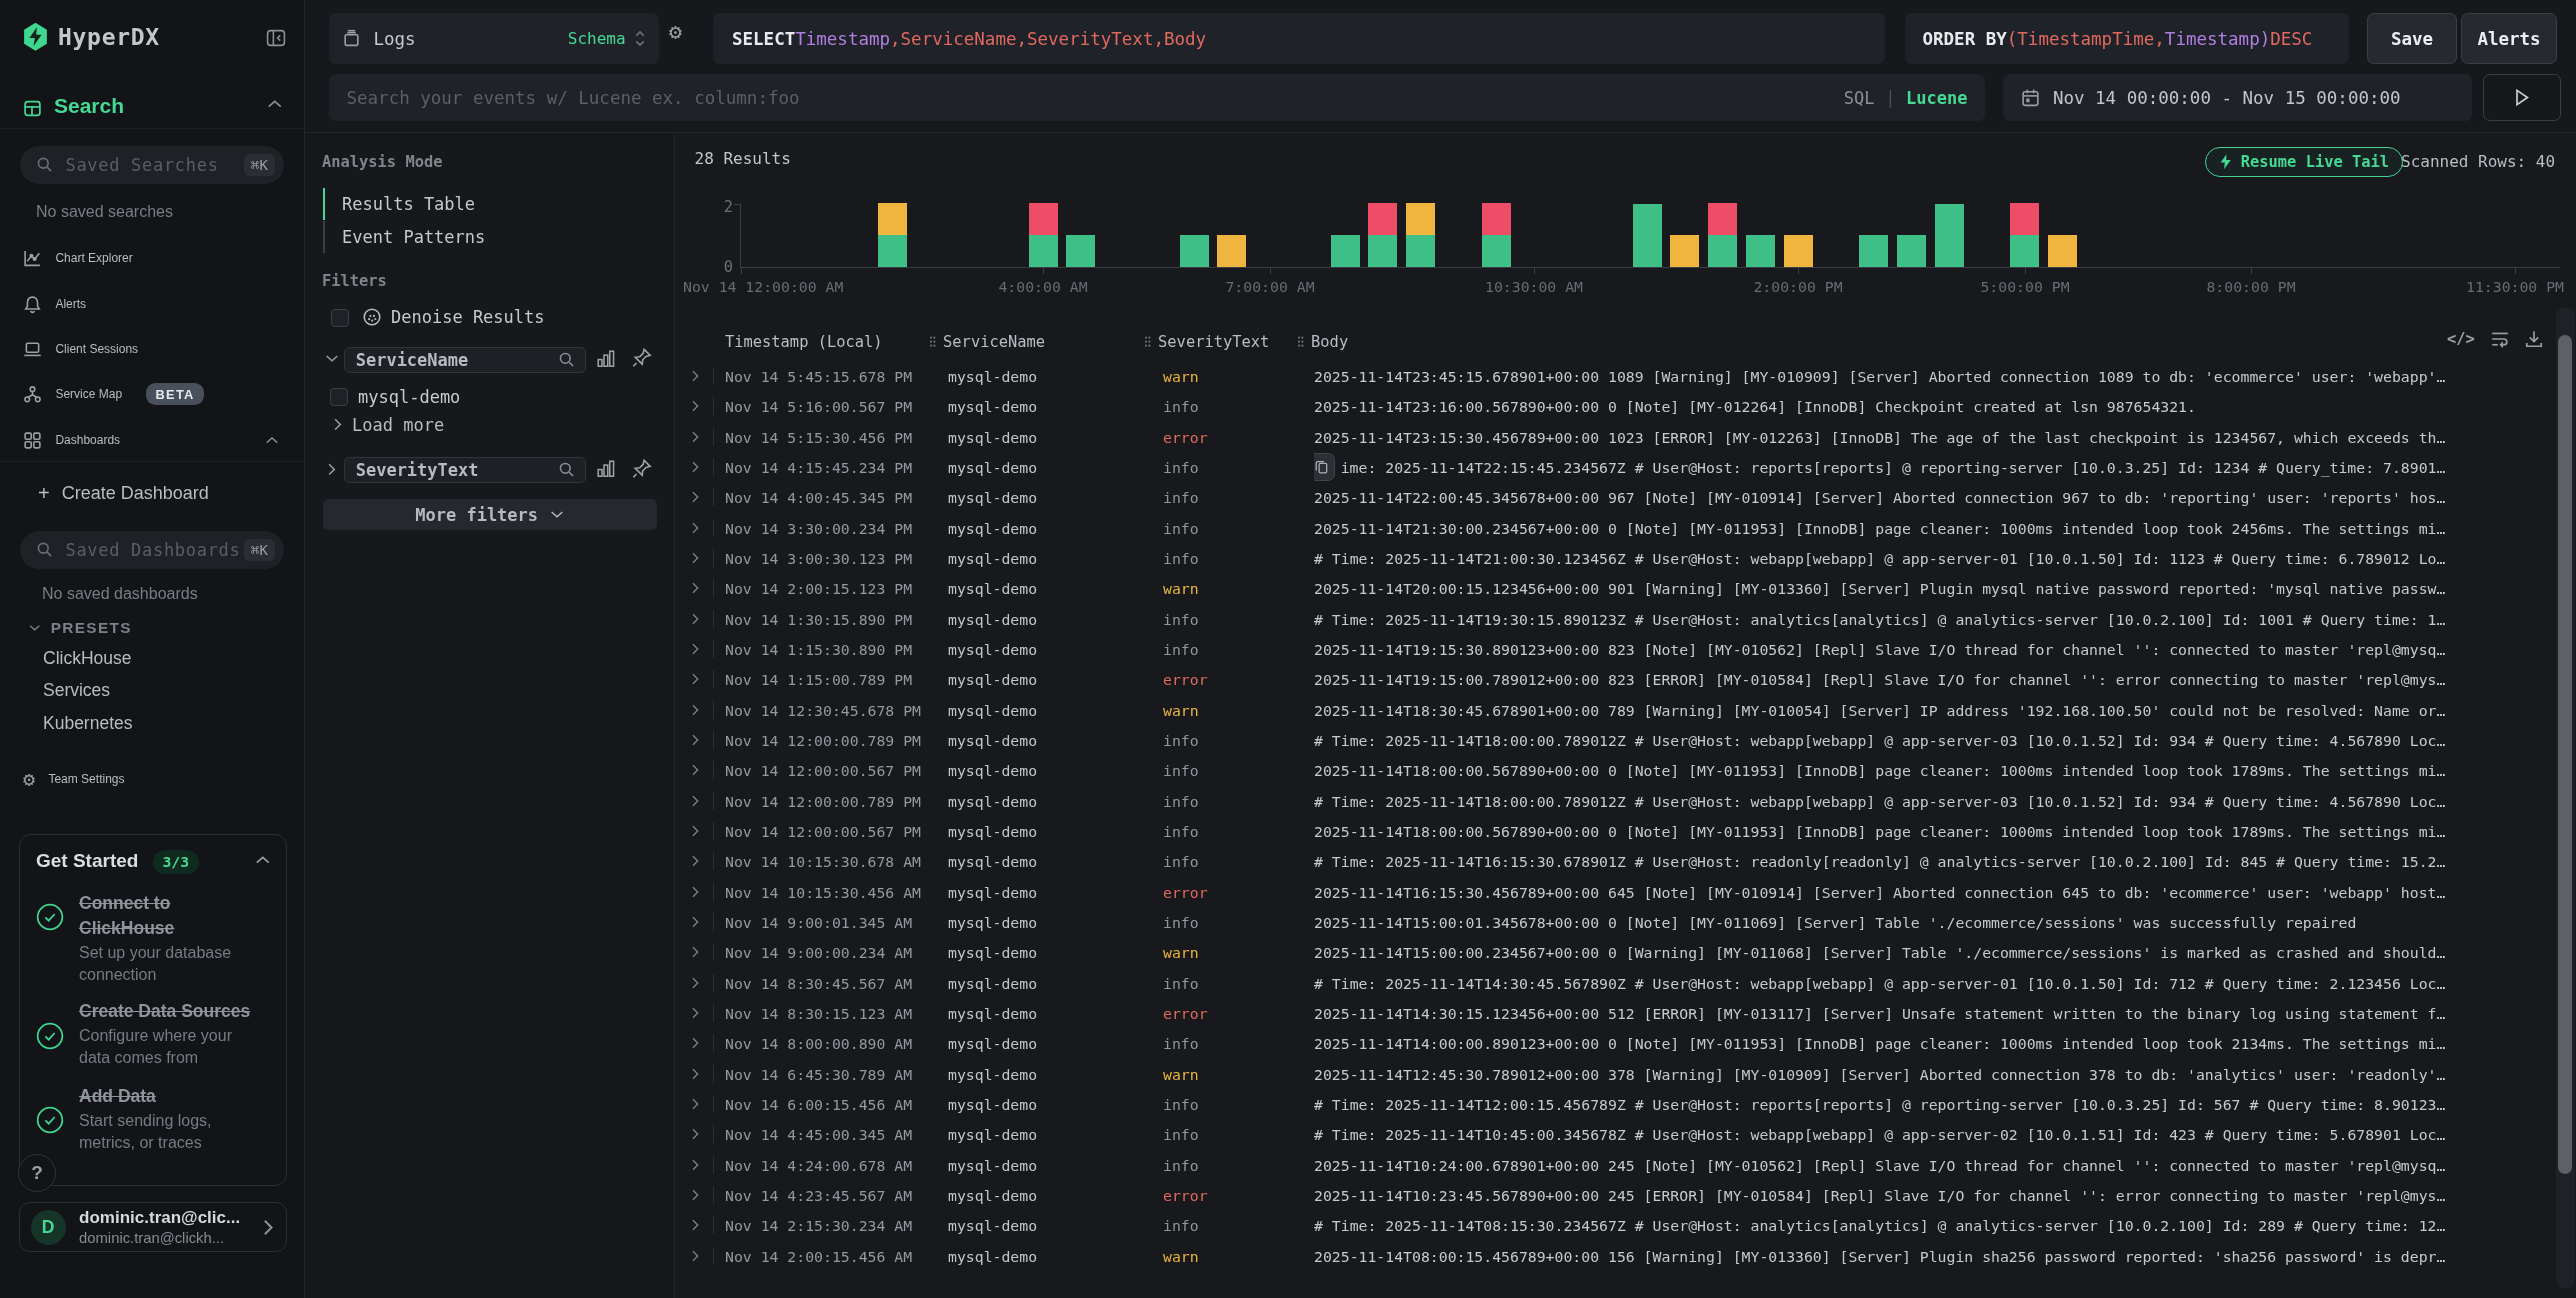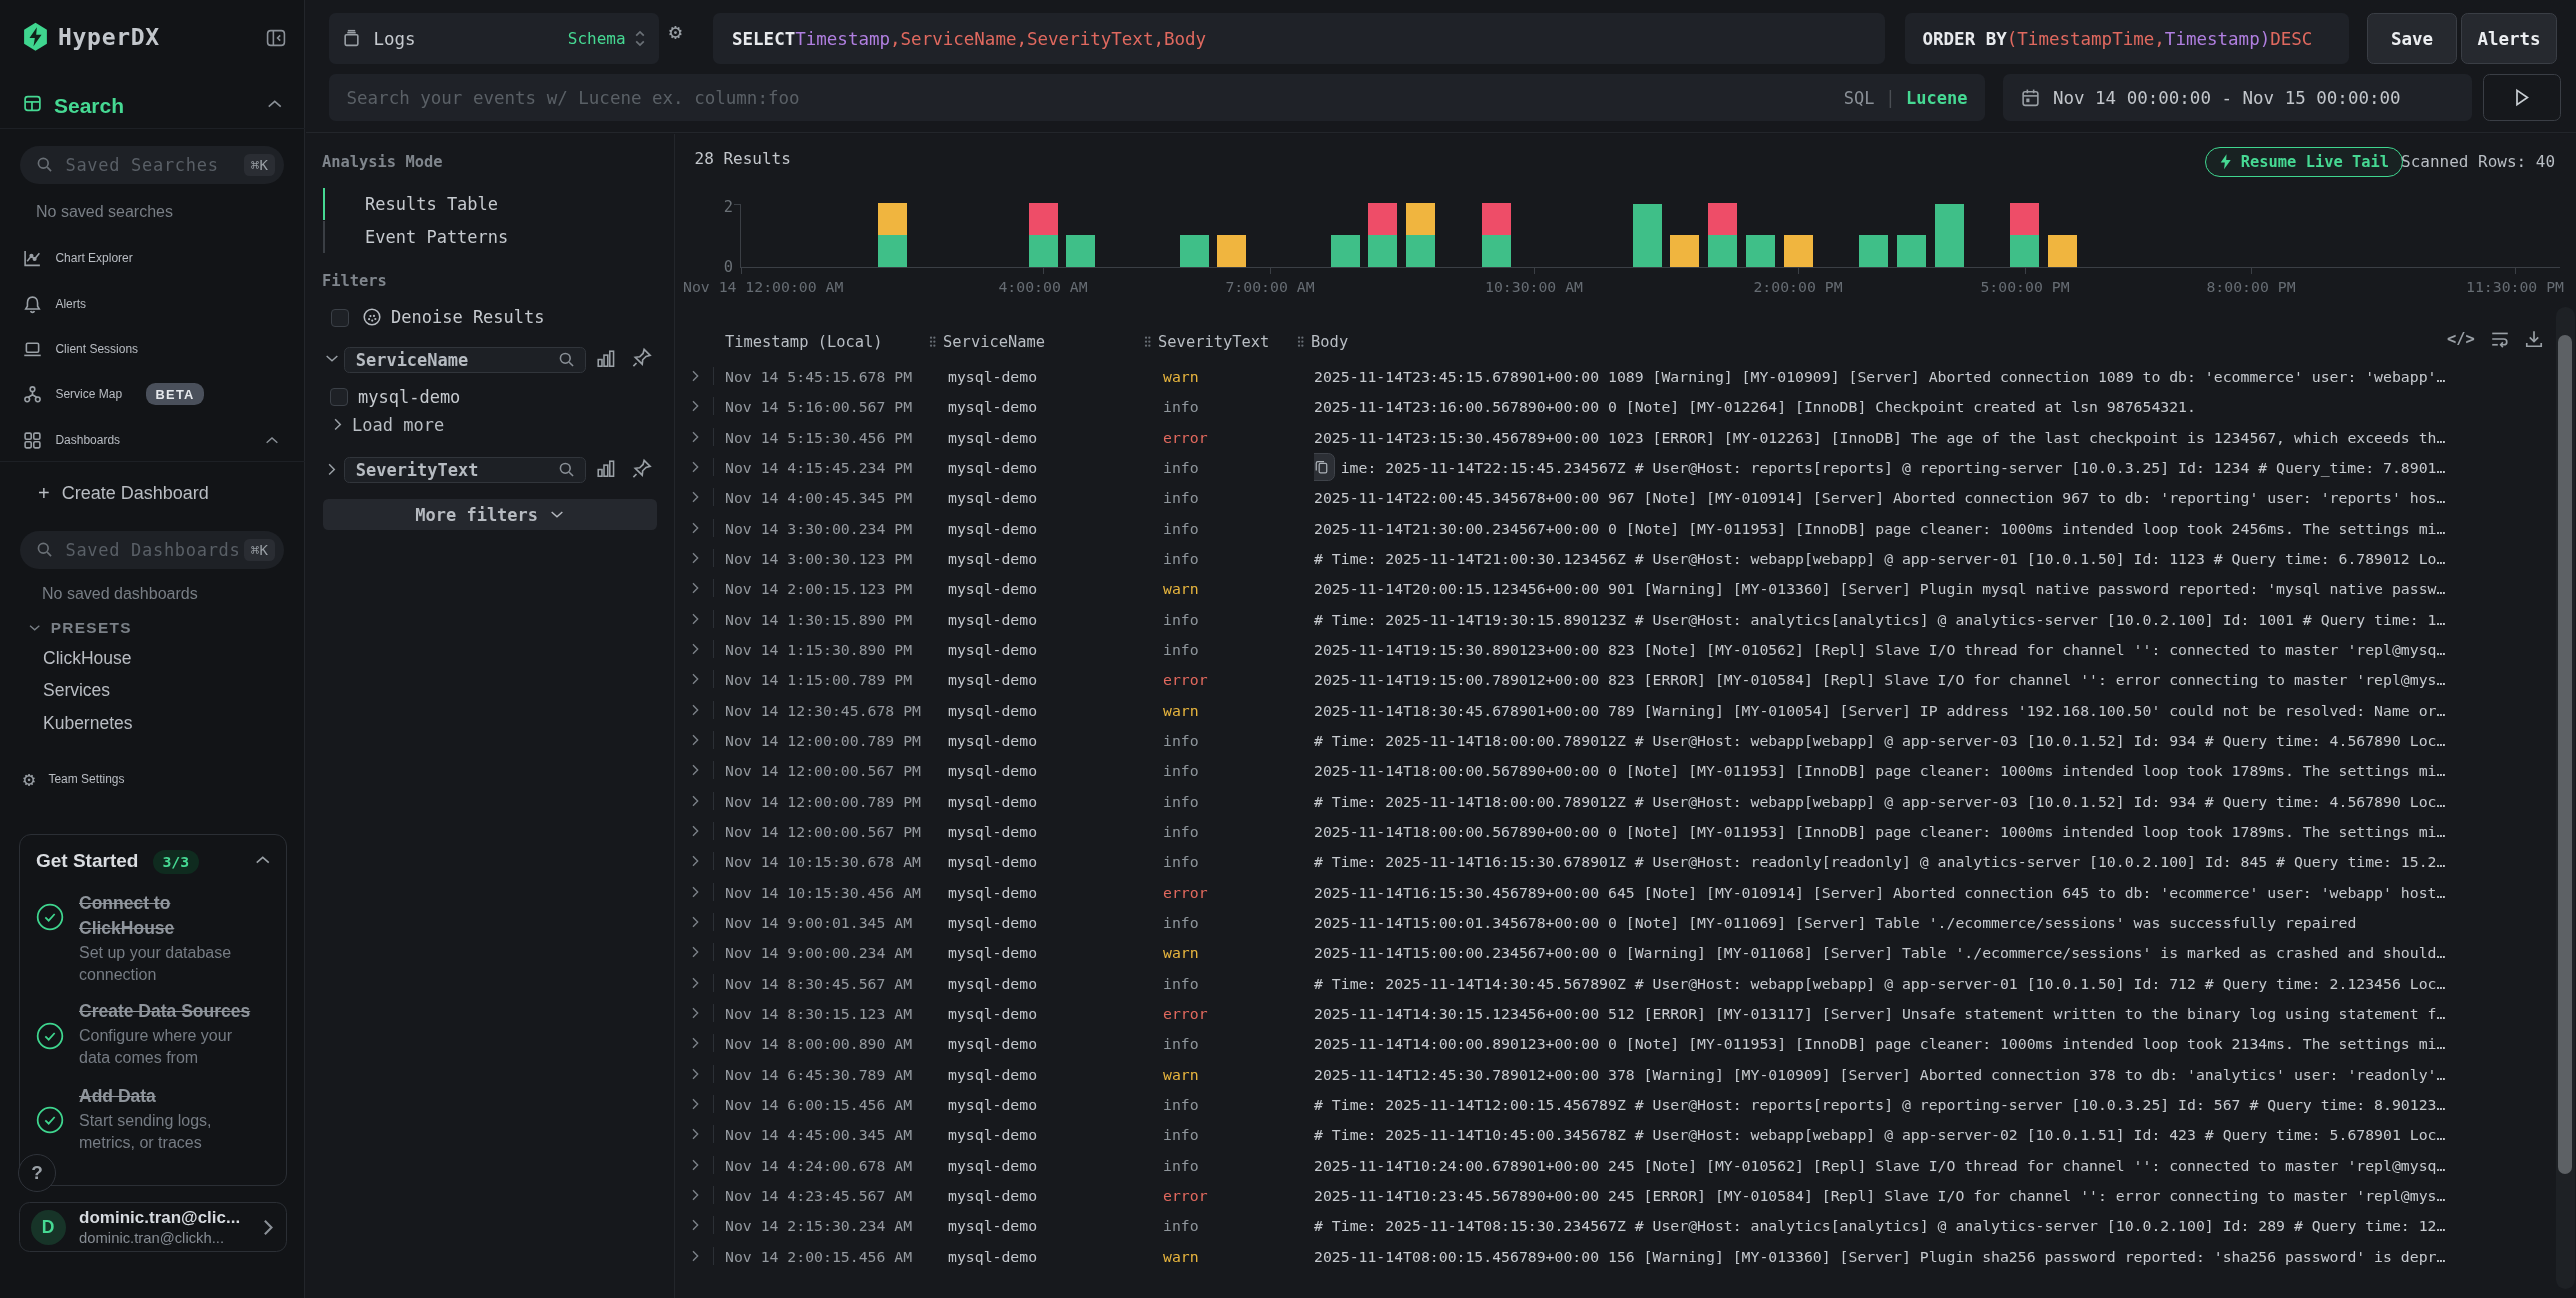--- a/index.html
+++ b/index.html
@@ -14,21 +14,21 @@
        font-family:"DejaVu Sans Mono",monospace;color:var(--txt);}
   .abs{position:absolute}
   svg{display:block}
 
   
   #sidebar{position:absolute;left:0;top:0;width:305px;height:1298px;background:var(--bg-side);border-right:0.7px solid var(--border)}
   .logo-hex{left:21.5px;top:22px}
   .logo-name{left:58px;top:24px;font-size:23px;font-weight:bold;color:#c3c7cc;letter-spacing:0.7px}
   .collapse{left:266px;top:28px}
   .side-div{left:0;width:305px;height:0.7px;background:#1d2025}
-  .sec-head{left:23px;top:94px;display:flex;align-items:flex-start;gap:12px}
+  .sec-head{left:23px;top:94px;display:flex;align-items:flex-end;gap:12px}
   .sec-head .lbl{font-family:"Liberation Sans",sans-serif;font-size:21px;font-weight:bold;color:var(--green)}
   .pill{left:20px;width:264px;height:38px;background:#1e2126;border-radius:19px;display:flex;align-items:center;padding:0 9.4px 0 16px}
   .pill .ph{flex:1;font-size:17px;color:#595f66;margin-left:12px;letter-spacing:0.7px}
   .kbd{background:#2a2d33;border-radius:5.4px;padding:2.7px 6.7px;font-size:14px;color:#9aa0a6}
   .mut{font-family:"Liberation Sans",sans-serif;font-size:16px;color:#787e85}
   .nav-item{left:0;width:305px;height:38px;display:flex;align-items:center;padding-left:23px;gap:13.4px}
   .nav-item .nl{font-family:"Liberation Sans",sans-serif;font-size:12px;color:#b9bdc3}
   .beta{background:#4a505b;color:#e6e9ed;font-family:"Liberation Sans",sans-serif;font-size:12.8px;font-weight:bold;
         letter-spacing:1.3px;border-radius:9.4px;padding:3.4px 9.4px;margin-left:10.7px}
   .navchev{position:absolute;right:25.5px}
@@ -62,21 +62,21 @@
   .c-purple{color:var(--purple)} .c-salmon{color:var(--salmon)}
   .btn{position:absolute;background:var(--bg-btn);border:0.7px solid #3a3e45;border-radius:6.7px;display:flex;
        align-items:center;justify-content:center;font-size:17.5px;font-weight:bold;color:#eceef1}
   .schema{color:var(--green);font-size:16px}
   .ph2{color:#5a6066;font-size:17.5px}
   .langtog{margin-left:auto;display:flex;gap:10.7px;font-size:17px;align-items:center}
 
   
   #filters{position:absolute;left:306px;top:134px;width:368px;bottom:0;background:var(--bg)}
   .f-h{font-size:15.4px;font-weight:bold;color:#7f858c}
-  .mode-it{position:absolute;left:17px;width:282px;height:32px;display:flex;align-items:center;padding-left:40px;
+  .mode-it{position:absolute;left:17px;width:282px;height:32px;display:flex;align-items:center;padding-left:17px;
            font-size:17px;color:#c6cacf;border-left:2.7px solid #3a3e44}
   .mode-it.on{border-left-color:var(--green)}
   .chk{position:absolute;width:17.5px;height:17.5px;background:#1e2126;border:1px solid #3b4047;border-radius:4px}
   .f-row-lbl{font-size:17px;color:#c6cacf}
   .fg-box{position:absolute;left:38px;width:242px;height:25.5px;background:#1d2025;border:0.7px solid #31353b;border-radius:5.4px;
           display:flex;align-items:center;padding:0 9.4px 0 10.7px;font-size:17px;font-weight:bold;color:#b6bbc1}
   .fg-box .sp{margin-left:auto}
   .morebtn{position:absolute;left:17px;top:365px;width:334px;height:31px;background:#25282e;border-radius:5.4px;
            display:flex;align-items:center;justify-content:center;gap:10.7px;font-size:17px;font-weight:bold;color:#b6bac0}
 

